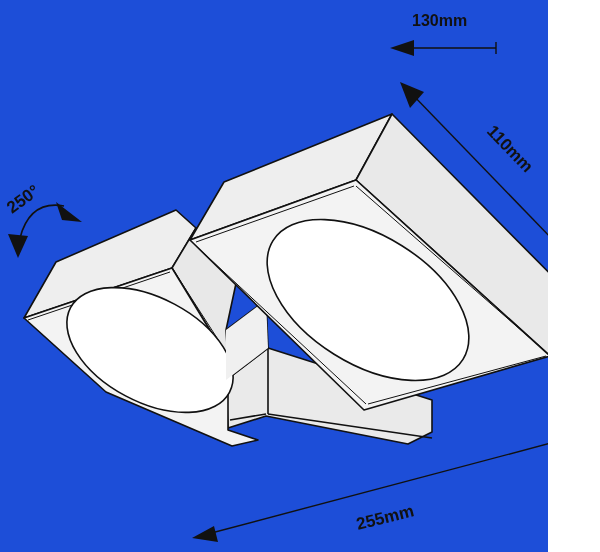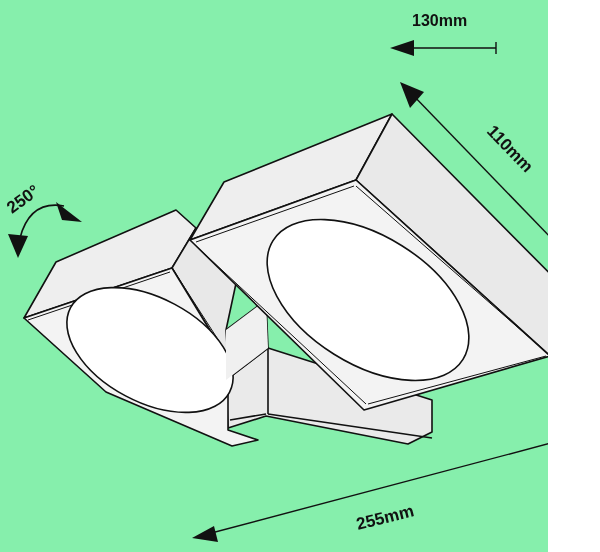--- a/index.html
+++ b/index.html
@@ -1,16 +1,16 @@
 <!DOCTYPE html>
 <html><head>
 <meta charset="utf-8">
 <style>
   html, body { margin: 0; padding: 0; background: #ffffff; }
-  #stage { position: relative; width: 548px; height: 552px; overflow: hidden; background: #86efac; }
+  #stage { position: relative; width: 548px; height: 552px; overflow: hidden; background: #1d4ed8; }
   svg { position: absolute; left: 0; top: 0; }
   .lbl { font-family: "Liberation Sans", sans-serif; font-weight: bold; fill: #111111; }
 </style>
 </head>
 <body>
 
 <div id="stage">
 <svg width="600" height="552" viewBox="0 0 600 552" xmlns="http://www.w3.org/2000/svg">
 
   <g stroke="#111" stroke-width="1.6" stroke-linejoin="round">

